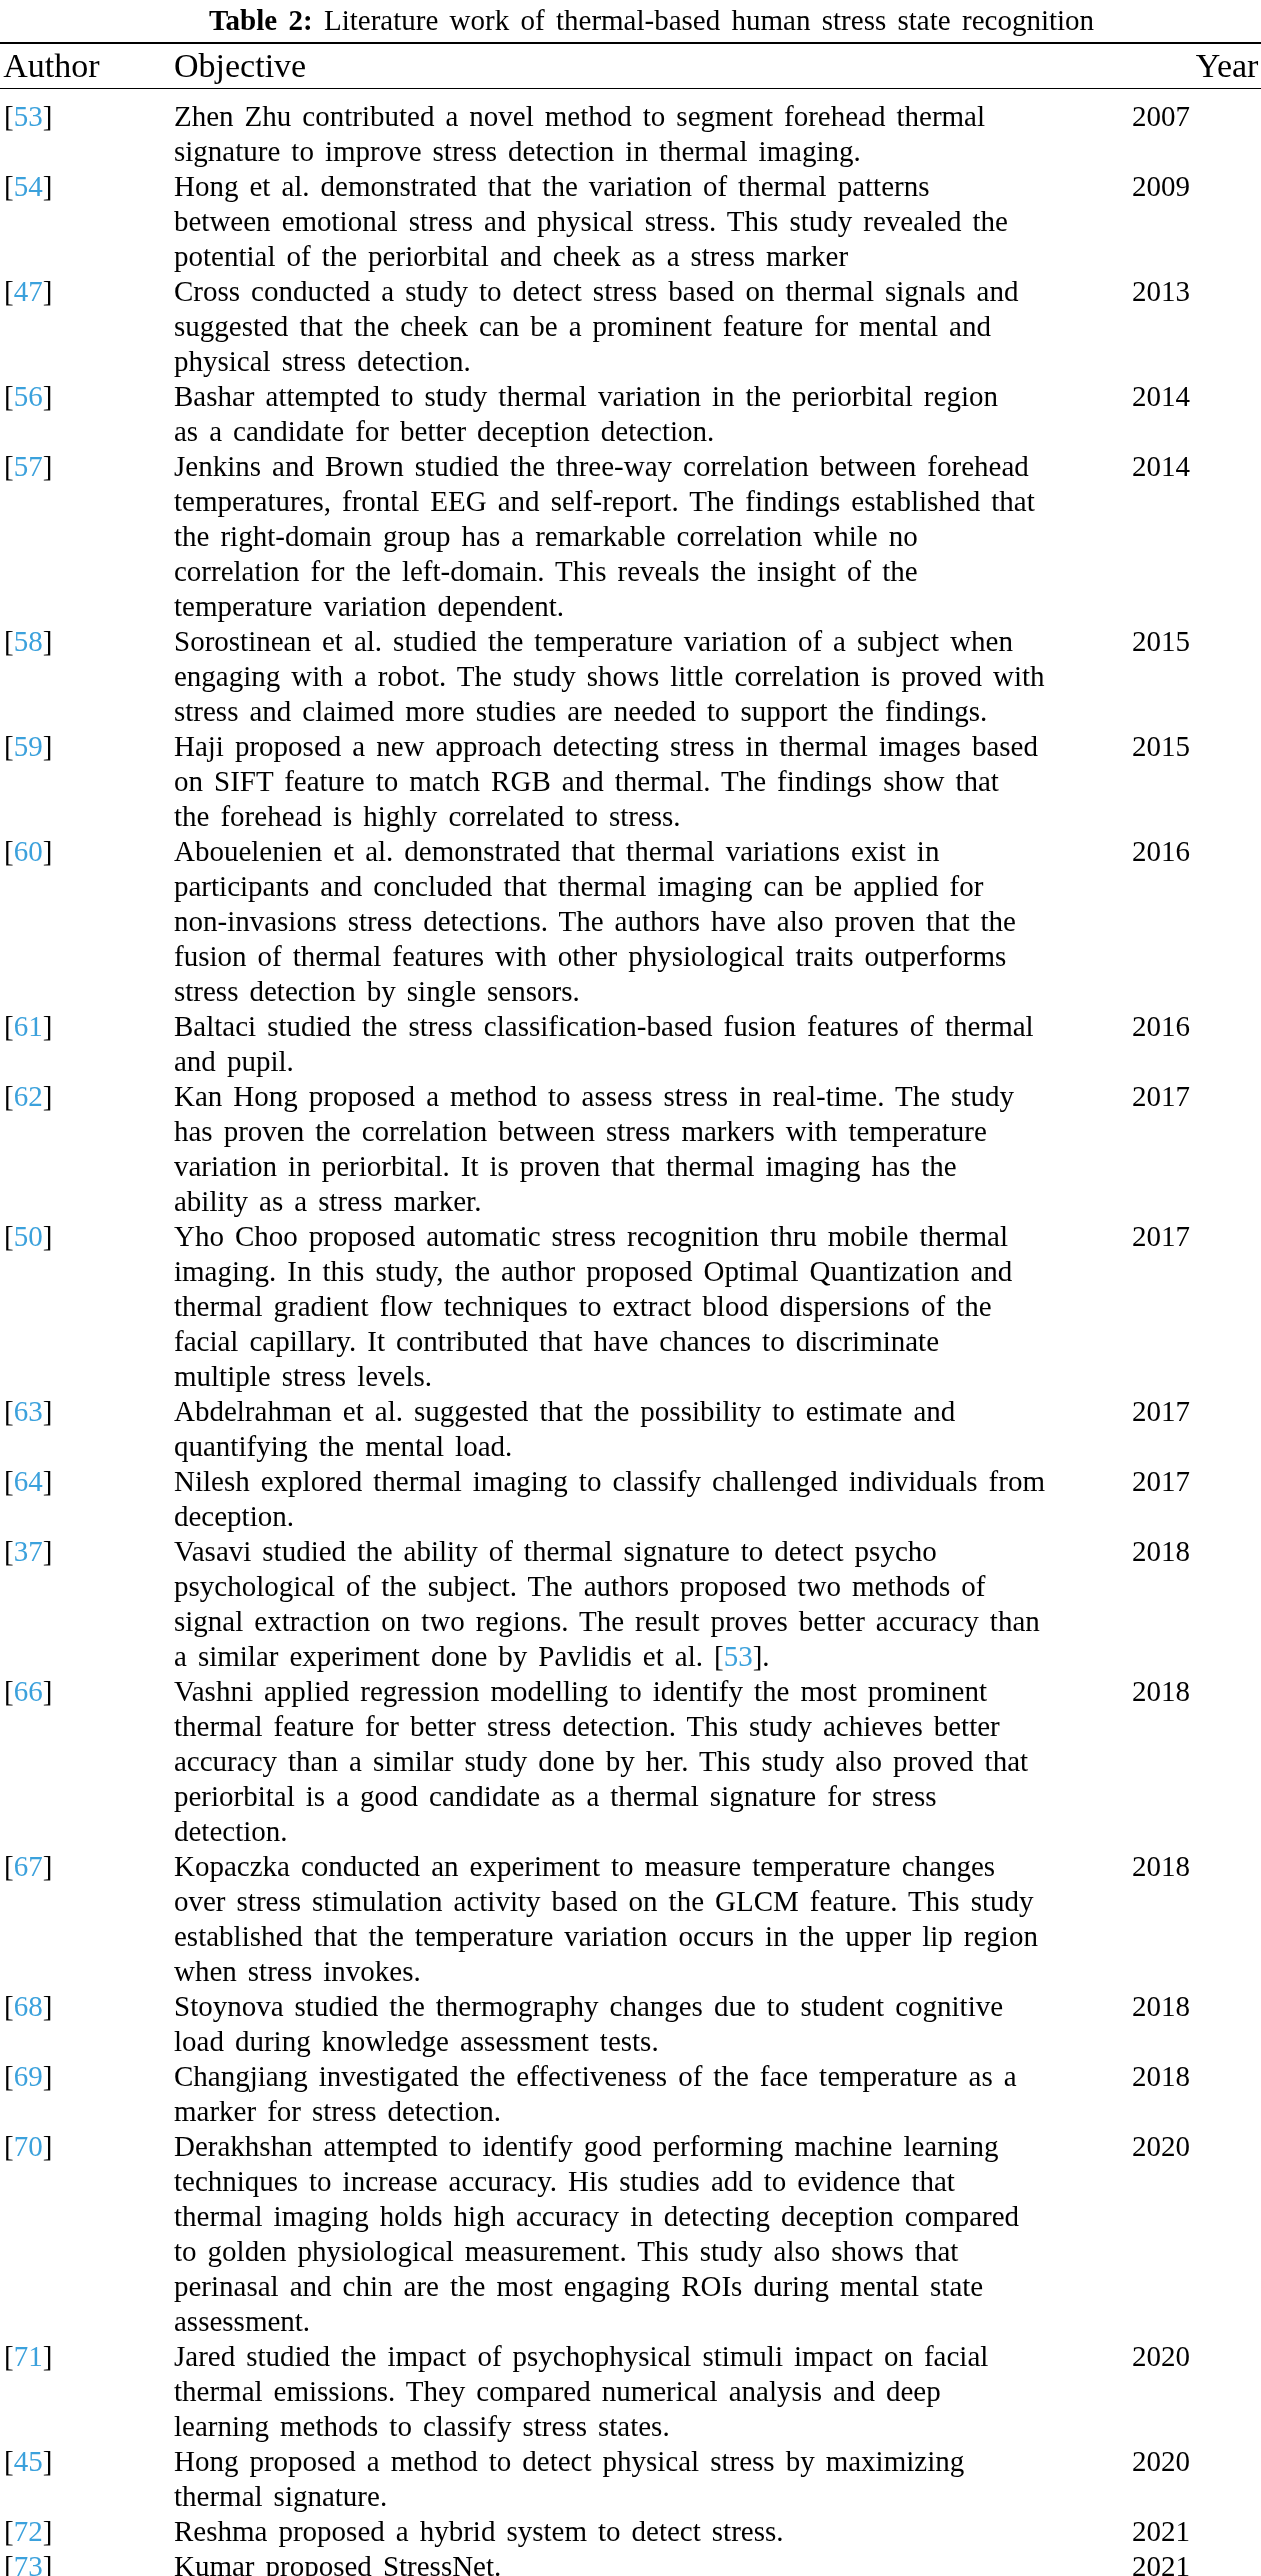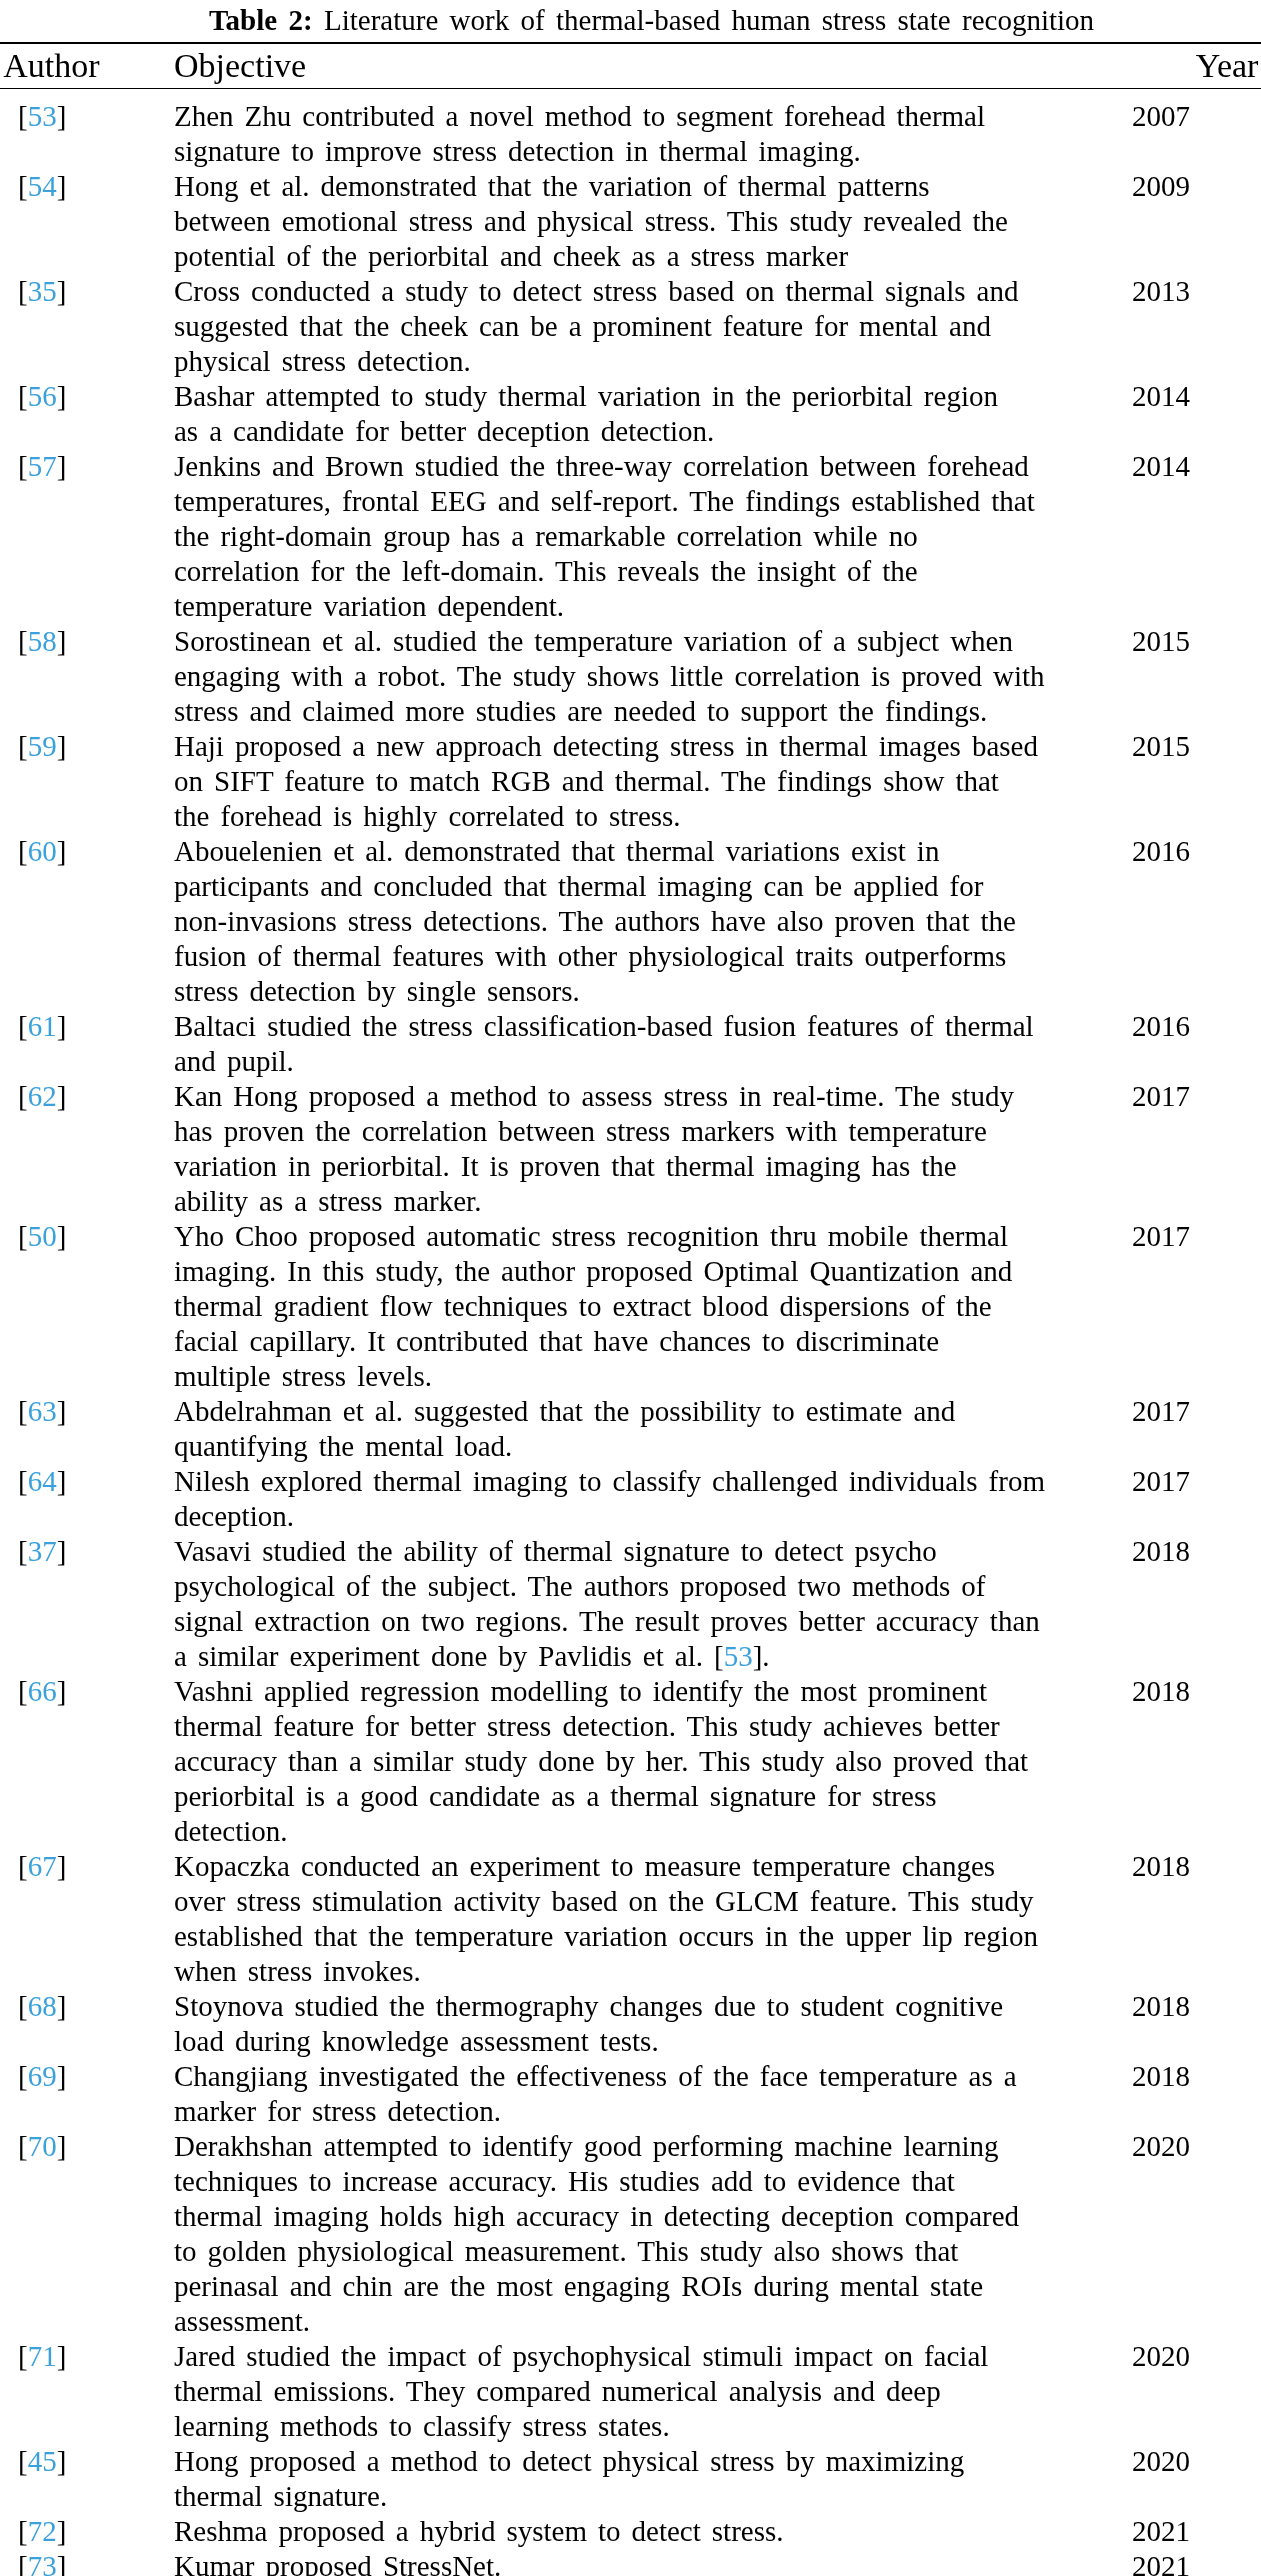--- a/index.html
+++ b/index.html
@@ -39,21 +39,21 @@
   .header-row {
     height: 44px;
     align-items: center;
     font-size: 34px;
   }
   .rows {
     padding-top: 10.3px;
     padding-bottom: 3.9px;
   }
   .cell { font-size: 29px; line-height: 35px; }
-  .author { padding-left: 18px; white-space: nowrap; }
+  .author { padding-left: 4px; white-space: nowrap; }
   .objective {
     white-space: pre-line;
     word-spacing: 0.13em;
     padding-right: 19px;
   }
   .year { text-align: left; padding-right: 2.6px; }
   .header-author { padding-left: 3.2px; }
   .header-year { text-align: right; padding-right: 2.6px; }
   .cite-num { color: var(--cite, #3ba1dc); }
   .bracket { color: #000000; }
@@ -87,21 +87,21 @@
 
   <div class="row">
     <div class="cell author"><span class="bracket">[</span><span class="cite-num">54</span><span class="bracket">]</span></div>
     <div class="cell objective">Hong et al. demonstrated that the variation of thermal patterns
 between emotional stress and physical stress. This study revealed the
 potential of the periorbital and cheek as a stress marker</div>
     <div class="cell year">2009</div>
   </div>
 
   <div class="row">
-    <div class="cell author"><span class="bracket">[</span><span class="cite-num">35</span><span class="bracket">]</span></div>
+    <div class="cell author"><span class="bracket">[</span><span class="cite-num">47</span><span class="bracket">]</span></div>
     <div class="cell objective">Cross conducted a study to detect stress based on thermal signals and
 suggested that the cheek can be a prominent feature for mental and
 physical stress detection.</div>
     <div class="cell year">2013</div>
   </div>
 
   <div class="row">
     <div class="cell author"><span class="bracket">[</span><span class="cite-num">56</span><span class="bracket">]</span></div>
     <div class="cell objective">Bashar attempted to study thermal variation in the periorbital region
 as a candidate for better deception detection.</div>

